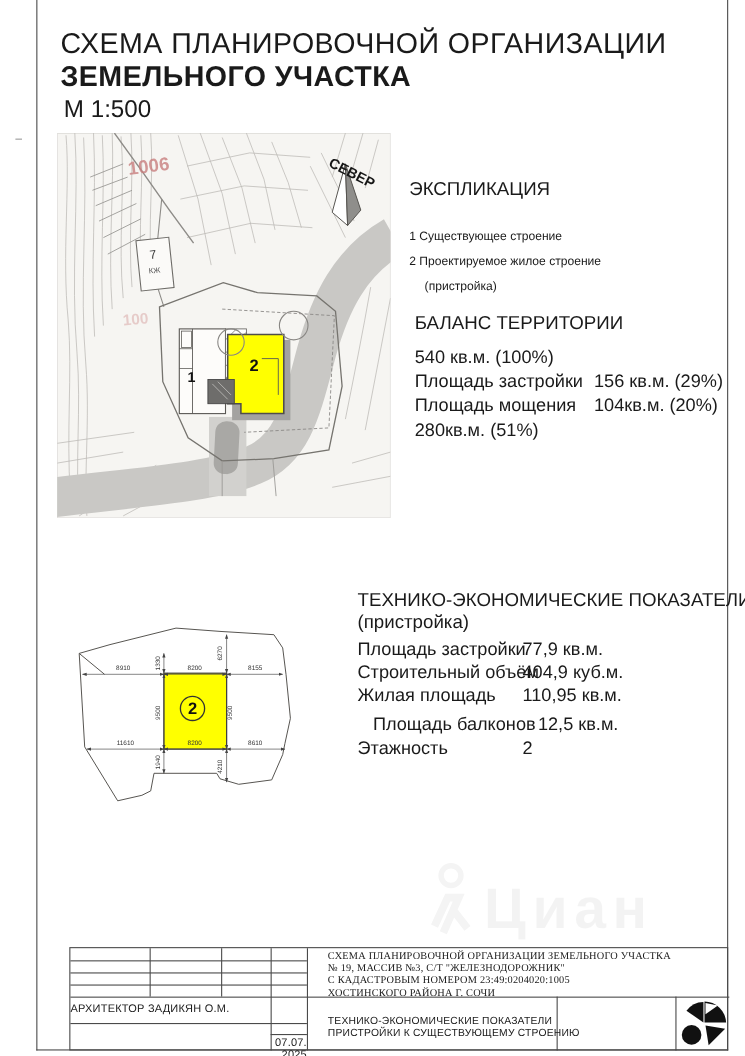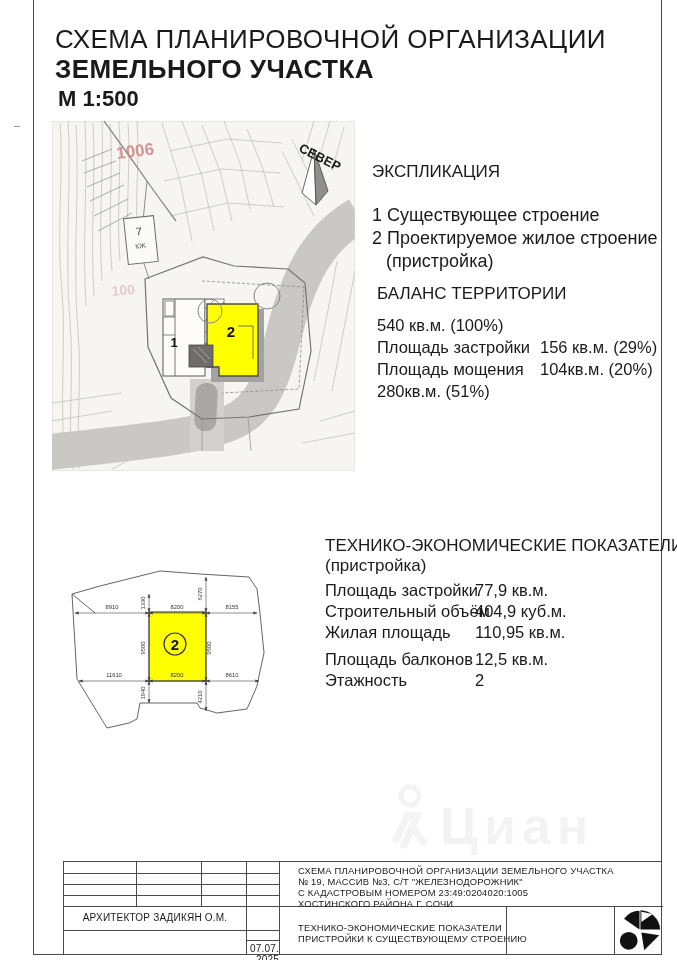--- a/index.html
+++ b/index.html
@@ -5,25 +5,25 @@
   * { margin:0; padding:0; box-sizing:border-box; }
   html,body { width:677px; height:960px; background:#ffffff; overflow:hidden;
     font-family:"Liberation Sans", sans-serif; color:#1a1a1a; }
   .abs { position:absolute; }
   
   .vline { position:absolute; width:1px; background:#4a4a4a; }
   .hline { position:absolute; height:1px; background:#4a4a4a; }
 
   
   .title-line { position:absolute; left:55px; font-size:26px; letter-spacing:.4px; font-weight:400; white-space:nowrap; }
-  .scale-line { position:absolute; left:58px; font-size:22px; font-weight:700; }
+  .scale-line { position:absolute; left:58px; font-size:22px; font-weight:400; }
 
   
   .blk-title { font-size:17px; white-space:nowrap; }
-  .legend-line { font-size:18px; white-space:nowrap; line-height:23px; }
+  .legend-line { font-size:11px; white-space:nowrap; line-height:23px; }
   .tbl-row { display:flex; font-size:16.5px; line-height:22px; white-space:nowrap; }
   .tbl-row .lab { width:163px; }
   .tep-row { display:flex; font-size:16.5px; line-height:21px; white-space:nowrap; }
   .tep-row .lab { width:150px; }
 
   
   #titleblock { position:absolute; left:63px; top:861px; width:599px; height:94px; border:1px solid #4a4a4a; }
   #titleblock .cell-text { position:absolute; font-size:9.4px; line-height:11px; white-space:nowrap; letter-spacing:.2px; }
   .tb-line-v { position:absolute; width:1px; background:#4a4a4a; }
   .tb-line-h { position:absolute; height:1px; background:#4a4a4a; }
@@ -172,21 +172,21 @@
     <span>77,9 кв.м.</span>
   </div>
   <div class="tep-row">
     <span class="lab">Строительный объём</span>
     <span>404,9 куб.м.</span>
   </div>
   <div class="tep-row">
     <span class="lab">Жилая площадь</span>
     <span>110,95 кв.м.</span>
   </div>
-  <div class="tep-row" style="margin-top:6px;">
+  <div class="tep-row" style="margin-top:6px;margin-left:14px;">
     <span class="lab">Площадь балконов</span>
     <span>12,5 кв.м.</span>
   </div>
   <div class="tep-row">
     <span class="lab">Этажность</span>
     <span>2</span>
   </div>
 </div>
 
 <svg class="abs" style="left:57px; top:556px;" width="256" height="182" viewBox="0 0 256 182">
@@ -250,28 +250,28 @@
   <div class="tb-line-v" style="left:215px; top:0; height:93px;"></div>
   <div class="tb-line-v" style="left:442px; top:44px; height:49px;"></div>
   <div class="tb-line-v" style="left:550px; top:44px; height:49px;"></div>
   <div class="tb-line-h" style="left:0; top:11px; width:215px;"></div>
   <div class="tb-line-h" style="left:0; top:22px; width:215px;"></div>
   <div class="tb-line-h" style="left:0; top:33px; width:215px;"></div>
   <div class="tb-line-h" style="left:0; top:44px; width:599px;"></div>
   <div class="tb-line-h" style="left:0; top:68px; width:215px;"></div>
   <div class="tb-line-h" style="left:182px; top:78px; width:33px;"></div>
 
-  <div class="cell-text" style="left:234px; top:3px;">
+  <div class="cell-text" style="left:234px; top:3px;font-family:Liberation Serif, serif;">
     <div>СХЕМА ПЛАНИРОВОЧНОЙ ОРГАНИЗАЦИИ ЗЕМЕЛЬНОГО УЧАСТКА</div>
     <div>№ 19, МАССИВ №3, С/Т "ЖЕЛЕЗНОДОРОЖНИК"</div>
     <div>С КАДАСТРОВЫМ НОМЕРОМ 23:49:0204020:1005</div>
     <div>ХОСТИНСКОГО РАЙОНА Г. СОЧИ</div>
   </div>
 
-  <div class="cell-text" style="left:0; top:50px; width:182px; text-align:center; font-size:10px;">АРХИТЕКТОР ЗАДИКЯН О.М.</div>
+  <div class="cell-text" style="left:0; top:50px; width:182px; font-size:10px;">АРХИТЕКТОР ЗАДИКЯН О.М.</div>
 
   <div class="cell-text" style="left:182px; top:49px; width:33px; text-align:right; font-size:10px;margin-top:32px;">
     <div>07.07.</div>
     <div>2025</div>
   </div>
 
   <div class="cell-text" style="left:234px; top:60px;">
     <div>ТЕХНИКО-ЭКОНОМИЧЕСКИЕ ПОКАЗАТЕЛИ</div>
     <div>ПРИСТРОЙКИ К СУЩЕСТВУЮЩЕМУ СТРОЕНИЮ</div>
   </div>

